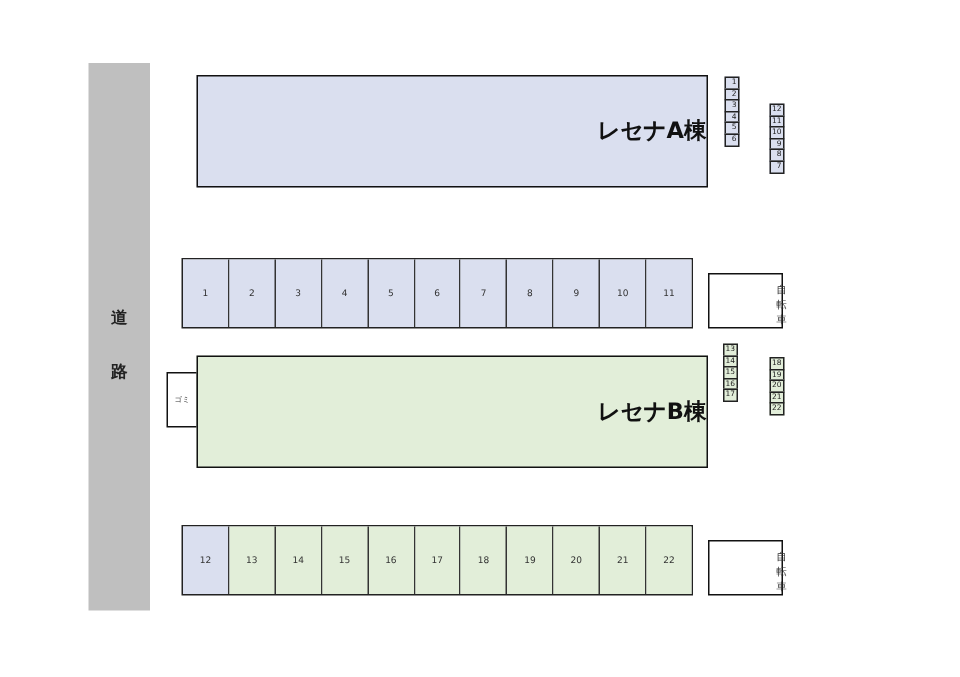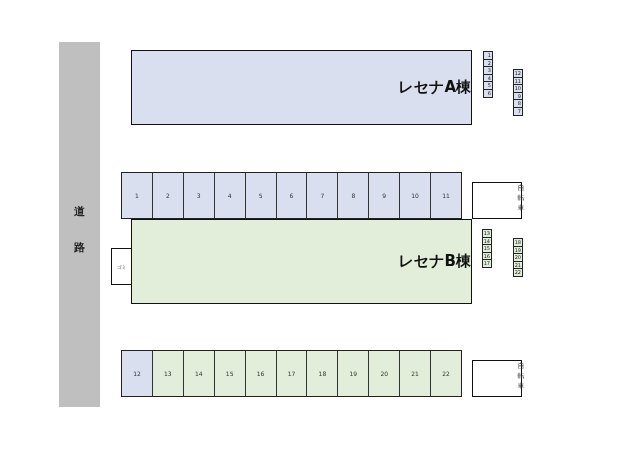--- a/index.html
+++ b/index.html
@@ -54,21 +54,21 @@
       font-size: 6px;
       color: #333;
     }
     .spot:last-child { border-right: none; }
     .spot.blue { background: #dadfef; }
     .spot.green { background: #e2eed9; }
     .bike {
       border: 1.5px solid #111;
       background: #fff;
       display: flex;
-      align-items: flex-start;
+      align-items: flex-end;
       justify-content: center;
       font-size: 7px;
       color: #333;
       padding-left: 48px;
     }
     .trash {
       border: 1.2px solid #111;
       background: #fff;
       display: flex;
       align-items: center;
@@ -140,21 +140,21 @@
 </div>
 
 <div class="abs bike" style="left:472px; top:182px; width:41px; height:37px;">
   <span>自転車</span>
 </div>
 
 <div class="abs trash" style="left:111px; top:248px; width:21px; height:37px;">
   <span>ゴミ</span>
 </div>
 
-<div class="abs building bldg-b" style="left:131px; top:219px; width:341px; height:85px;">
+<div class="abs building bldg-b" style="left:131px; top:237px; width:341px; height:75px;">
   <span>レセナB棟</span>
 </div>
 
 <div class="abs mini-col" style="left:482px; top:229px;">
   <div class="mini green">13</div>
   <div class="mini green">14</div>
   <div class="mini green">15</div>
   <div class="mini green">16</div>
   <div class="mini green">17</div>
 </div>

